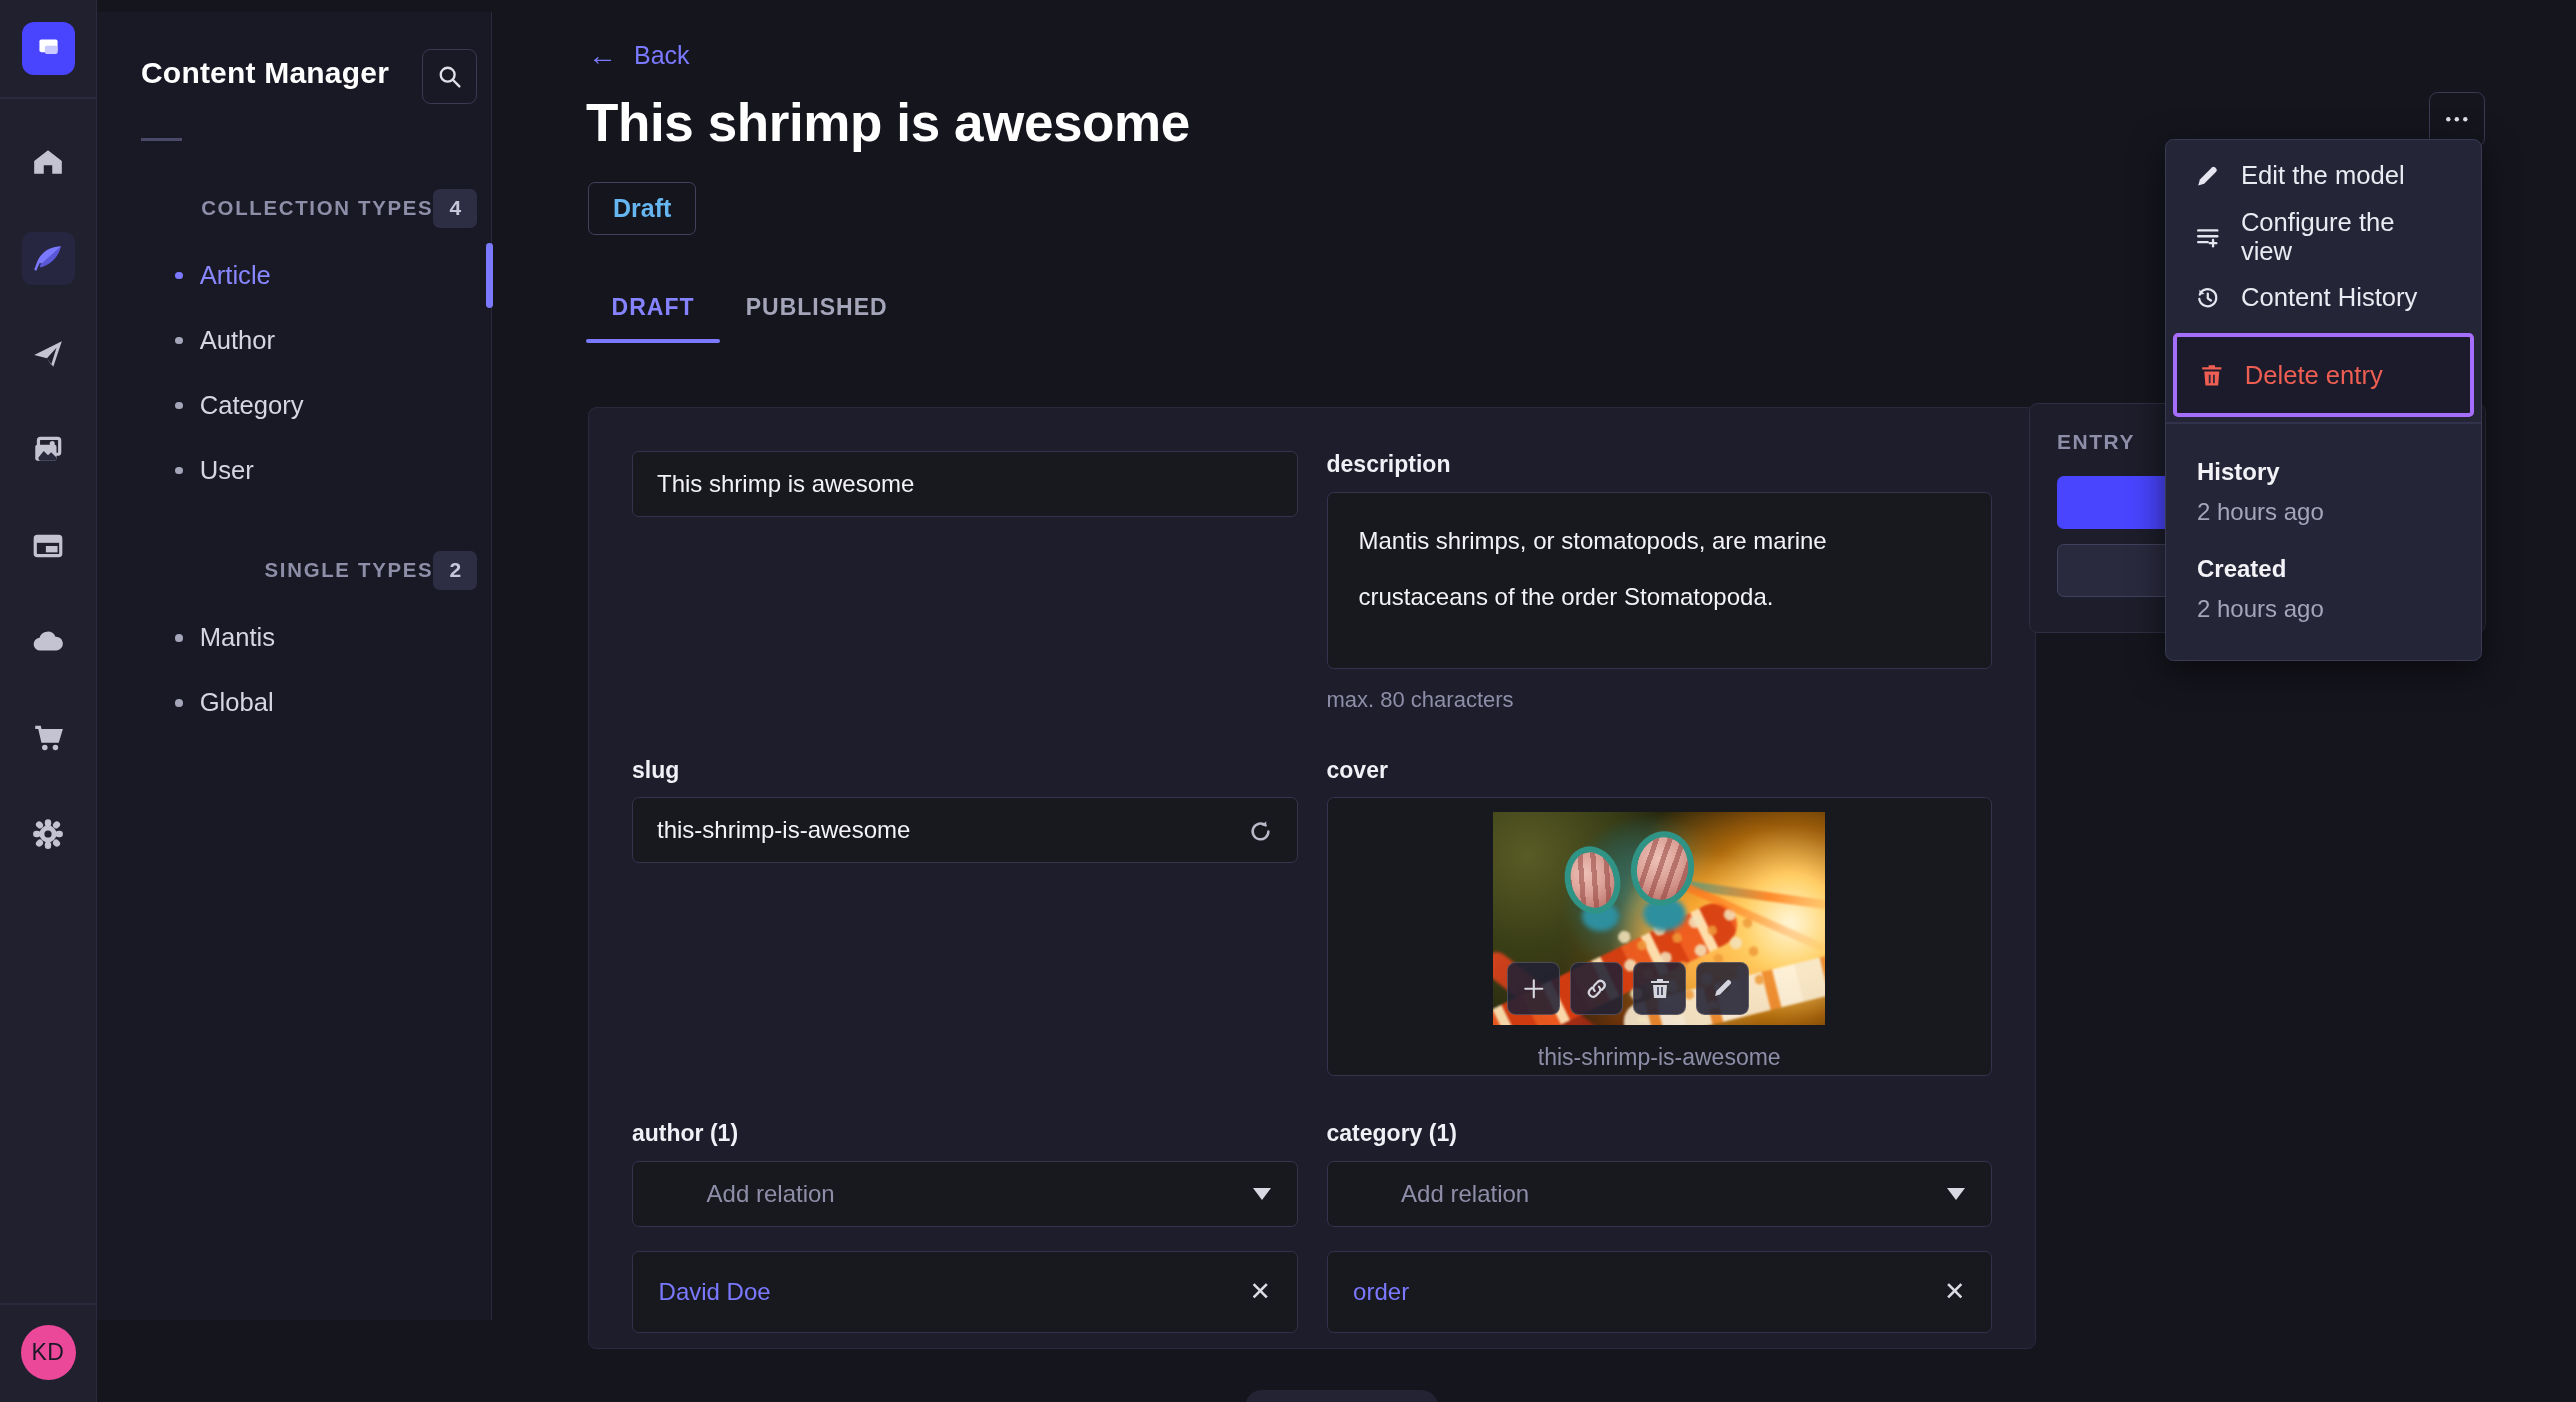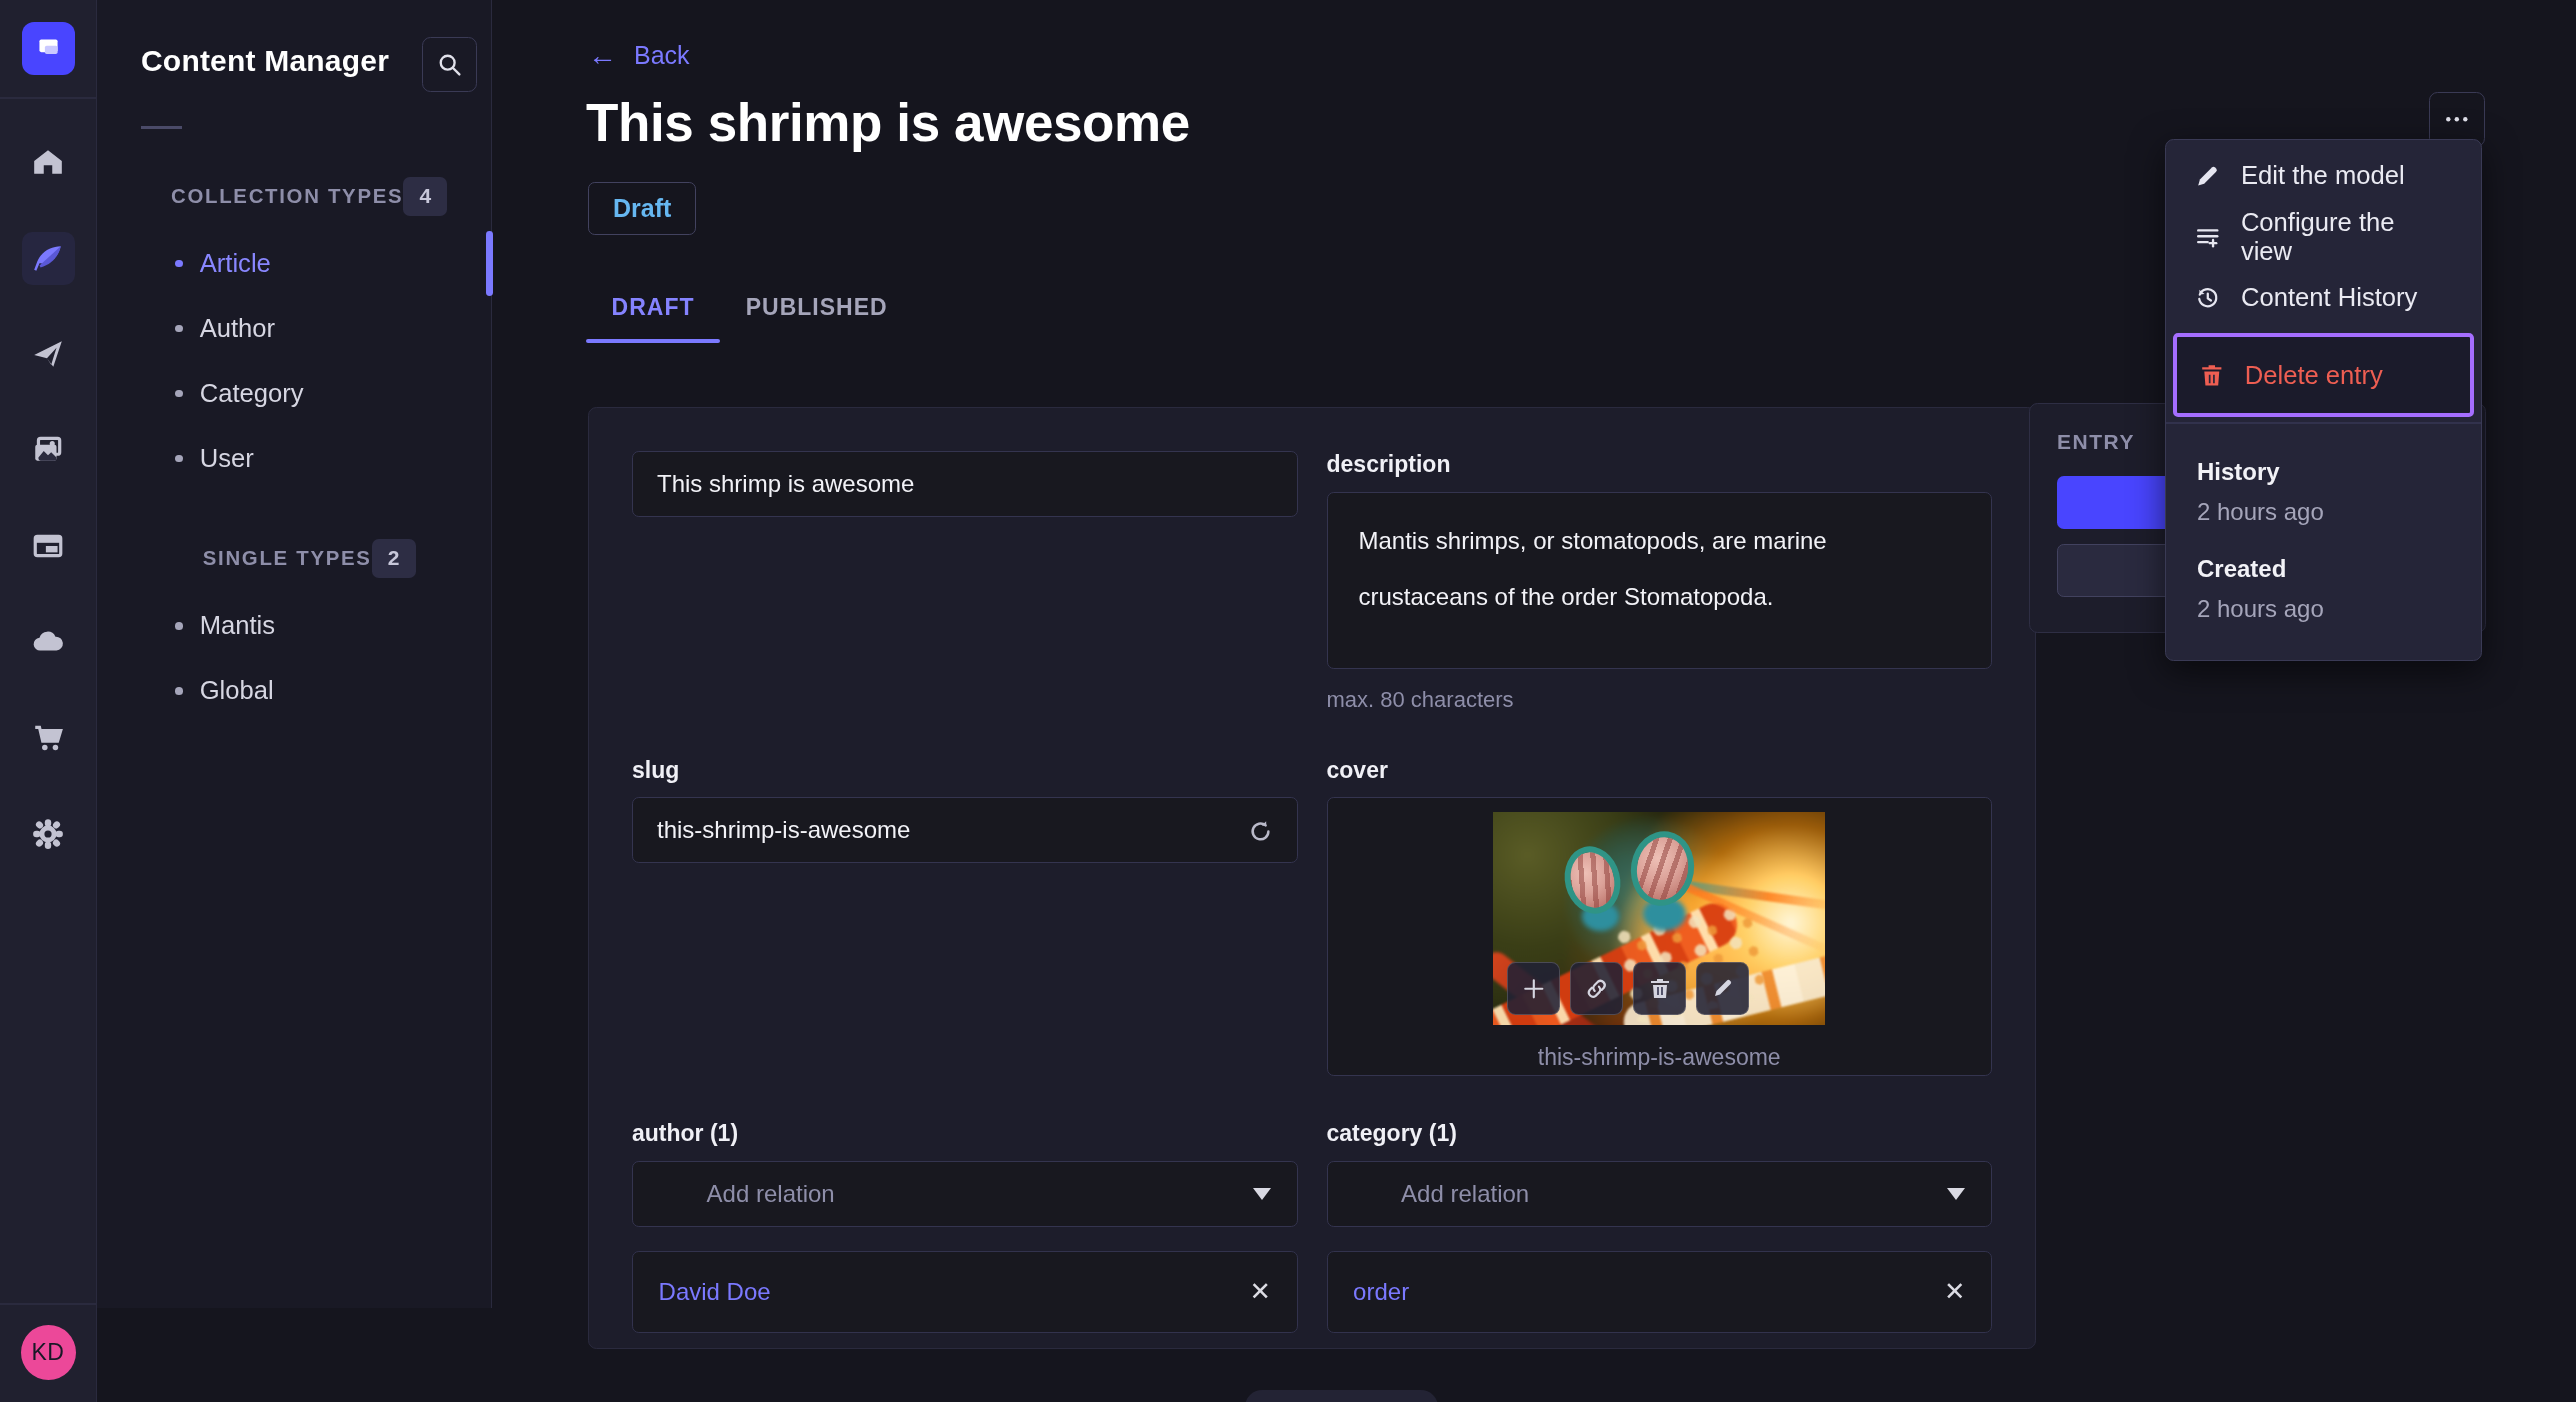--- a/index.html
+++ b/index.html
@@ -34,29 +34,29 @@
   .rail-nav{display:flex;flex-direction:column;align-items:center;margin-top:37px;gap:43px;}
   .rail-btn{width:53px;height:53px;border-radius:10.2px;display:flex;align-items:center;justify-content:center;cursor:pointer;}
   .rail-btn svg{width:34px;height:34px;}
   .rail-btn.active{background:#262640;}
   .rail-bottom{margin-top:auto;width:97px;display:flex;flex-direction:column;align-items:center;}
   .rail-bottom-divider{width:97px;height:1.7px;background:var(--border-soft);}
   .avatar{width:55px;height:55px;border-radius:50%;background:#ec4899;color:#181826;font-weight:normal;
           font-size:23px;display:flex;align-items:center;justify-content:center;margin:20.4px 0 22px;cursor:pointer;letter-spacing:0.4px;}
 
   
-  .subnav{position:absolute;left:97px;top:0;width:395px;height:1308px;background:var(--side-bg);
+  .subnav{position:absolute;left:97px;top:12px;width:395px;height:1308px;background:var(--side-bg);
           border-right:1.7px solid var(--border-soft);}
   .subnav-header{display:flex;align-items:flex-start;justify-content:space-between;padding:37px 13.6px 0 44px;}
   .subnav-title{font-size:30px;font-weight:700;letter-spacing:0.2px;padding-top:6.8px;}
   .search-btn{width:55px;height:55px;border-radius:8.5px;border:1.7px solid #3a3a55;background:transparent;
               display:flex;align-items:center;justify-content:center;cursor:pointer;}
   .subnav-hr{width:41px;height:2.6px;background:#4a4a68;margin:34px 0 0 44px;}
   .section{margin-top:48px;}
-  .section-head{display:flex;align-items:center;justify-content:center;padding:0 13.6px 0 44px;}
+  .section-head{display:flex;align-items:center;justify-content:flex-end;padding:0 13.6px 0 44px;}
   .section-label{font-size:20.4px;font-weight:700;letter-spacing:1.7px;color:var(--text-muted);}
   .section-badge{min-width:44px;height:39px;border-radius:6.8px;background:#2d2d44;color:#c7c7da;
                  font-size:21px;font-weight:600;display:flex;align-items:center;justify-content:center;}
   .side-list{margin-top:15.3px;}
   .side-item{position:relative;display:flex;align-items:center;gap:17px;height:65px;padding-left:78px;cursor:pointer;}
   .bullet{width:7.7px;height:7.7px;border-radius:50%;background:var(--text-gray);flex:none;}
   .side-item .lbl{font-size:25.6px;color:var(--text-soft);}
   .side-item.active .bullet{background:var(--accent);}
   .side-item.active .lbl{color:#8987ff;}
   .side-item.active::after{content:"";position:absolute;right:-1.7px;top:0;width:6.8px;height:65px;background:var(--accent);border-radius:3.4px;}

